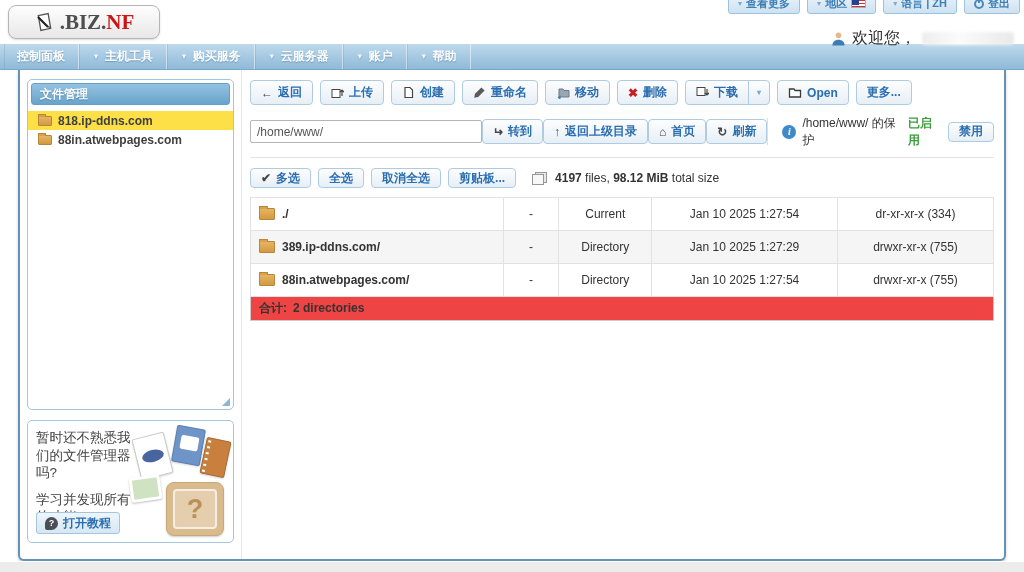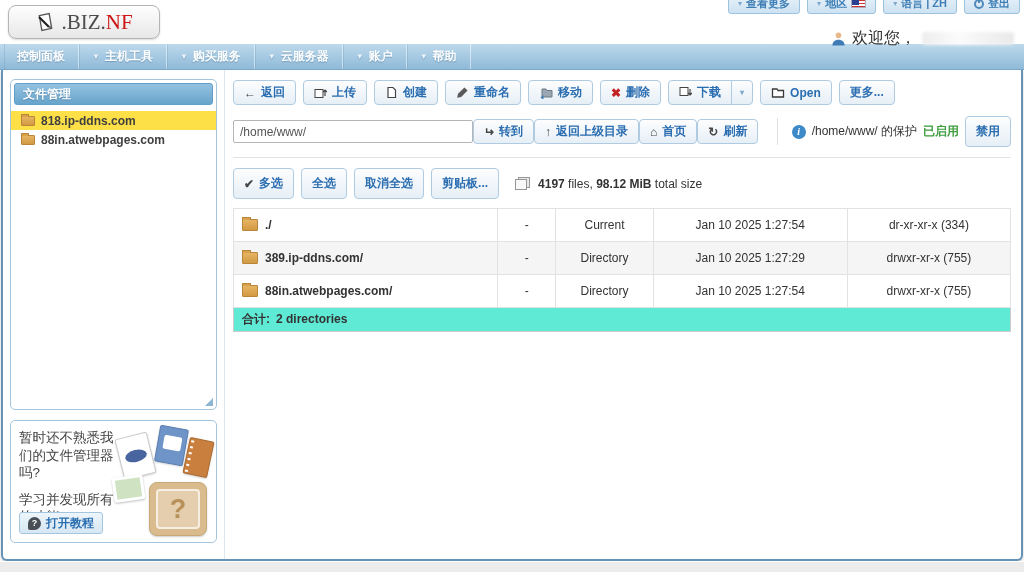--- a/index.html
+++ b/index.html
@@ -5,21 +5,21 @@
 *{margin:0;padding:0;box-sizing:border-box}
 html,body{width:1024px;height:572px;overflow:hidden;background:#fff;
   font-family:"Liberation Sans","DejaVu Sans",sans-serif}
 .page{width:1024px;height:572px;position:relative;display:flex;flex-direction:column;overflow:hidden;background:#fff}
 
 
 .topbar{height:44px;position:relative;background:#fff;flex:none}
 .logo{position:absolute;left:8px;top:5px;width:152px;height:34px;border:1px solid #b5b5b5;border-radius:8px;
   background:linear-gradient(#fefefe,#e7e7e7);display:flex;align-items:center;justify-content:center;gap:4px;
   box-shadow:0 1px 2px rgba(0,0,0,.15);cursor:pointer}
-.logo-text{font-family:"Liberation Serif","DejaVu Serif",serif;font-size:21px;font-weight:normal;color:#4d4d4d}
+.logo-text{font-family:"Liberation Serif","DejaVu Serif",serif;font-size:21px;font-weight:bold;color:#4d4d4d}
 .logo-text .nf{color:#cc1616}
 .top-buttons{position:absolute;top:-7px;right:4px;display:flex;gap:7px}
 .tbtn{height:21px;padding:0 9px;background:linear-gradient(#eaf3fa,#cde2f2);border:1px solid #9cc2de;border-radius:3px;
   color:#3f7fb5;font-size:11px;font-weight:bold;display:flex;align-items:center;gap:4px;cursor:pointer;white-space:nowrap}
 .tcaret{font-size:8px;color:#7fa9cc}
 .flag{width:15px;height:9px;position:relative;flex:none;border:1px solid #aab;
   background:repeating-linear-gradient(#c33 0 1.5px,#fff 1.5px 3px)}
 .flag::after{content:"";position:absolute;left:0;top:0;width:7px;height:5px;background:#2a3f8f}
 .power-ic{width:10px;height:10px;border:2px solid #4f89ba;border-radius:50%;position:relative;flex:none}
 .power-ic::after{content:"";position:absolute;left:50%;top:-3px;transform:translateX(-50%);width:2px;height:5px;background:#4f89ba}
@@ -27,21 +27,21 @@
 .redacted{width:92px;height:13px;border-radius:3px;background:linear-gradient(90deg,#ededed,#fbfbfb 40%,#e9e9e9);filter:blur(1.5px)}
 
 
 .navbar{height:26px;flex:none;background:linear-gradient(#bdd9ec,#8fbad8);border-bottom:1px solid #7ca8c9;display:flex;padding-left:4px}
 .nav-item{padding:0 13px;color:#fff;font-size:12px;font-weight:bold;display:flex;align-items:center;gap:5px;cursor:pointer;
   border-right:1px solid rgba(255,255,255,.5);box-shadow:inset 1px 0 0 rgba(110,150,185,.3);
   text-shadow:0 1px 1px rgba(80,120,155,.55);white-space:nowrap}
 .nav-caret{font-size:8px;color:#eaf4fb}
 
 
-.content{flex:1;display:flex;margin:0 1px;background:#fff;border:2px solid #6593b7;border-top:none;
+.content{flex:1;display:flex;margin:0 18px;background:#fff;border:2px solid #6593b7;border-top:none;
   border-radius:0 0 6px 6px;box-shadow:0 2px 3px rgba(0,0,0,.2);overflow:hidden}
 .footer-strip{flex:none;height:11px;background:#ececec;border-top:1px solid #fff}
 
 
 .sidebar{width:222px;flex:none;border-right:1px solid #dce7f0;padding:9px 0 0 7px}
 .panel{width:207px;border:1px solid #a3c6de;border-radius:5px;background:#fff;position:relative}
 .files-panel{height:331px}
 .panel-header{margin:3px;height:22px;background:linear-gradient(#93c2e0,#68a4cb);border:1px solid #62a0c8;border-radius:3px;
   color:#fff;font-size:12px;font-weight:bold;line-height:20px;padding-left:8px;text-shadow:0 1px 1px rgba(70,110,145,.6)}
 .folder-list{margin-top:6px}
@@ -70,21 +70,21 @@
 .s-photo{width:31px;height:25px;left:1px;top:50px;transform:rotate(-8deg);background:#cfe3c2;border:3px solid #fff;box-shadow:0 1px 2px rgba(0,0,0,.25)}
 .q-tile{position:absolute;right:7px;bottom:2px;width:58px;height:54px;background:#dabb8e;border:1px solid #c8a876;border-radius:8px;
   display:flex;align-items:center;justify-content:center;box-shadow:0 1px 2px rgba(0,0,0,.2)}
 .q-inner{width:44px;height:40px;background:rgba(255,255,255,.28);border:2px solid rgba(255,255,255,.65);border-radius:4px;
   display:flex;align-items:center;justify-content:center;font-size:27px;font-weight:bold;color:#b8905a}
 
 
 .main{flex:1;padding:10px 10px 0 8px;overflow:hidden}
 .btn{height:25px;padding:0 10px;background:linear-gradient(#fdfdfe,#e6eff6);border:1px solid #aecbe2;border-radius:4px;
   color:#2a6db0;font-size:12px;font-weight:bold;display:inline-flex;align-items:center;gap:5px;cursor:pointer;white-space:nowrap}
-.btn.small{height:31px}
+.btn.small{height:20px}
 .ic{font-size:12px;font-weight:bold;color:#474747;font-style:normal;line-height:1}
 .ic.red{color:#c32222}
 .ic.flip{display:inline-block;transform:scaleX(-1)}
 .toolbar{display:flex;align-items:center;gap:7px}
 .split{display:inline-flex}
 .split .btn:first-child{border-radius:4px 0 0 4px}
 .split .btn:last-child{border-radius:0 4px 4px 0;margin-left:-1px;padding:0 8px}
 .split-caret{font-size:8px;color:#7fa9cc}
 
 .pathrow{display:flex;align-items:center;margin-top:13px;padding-bottom:12px;border-bottom:1px solid #e3e3e3}
@@ -103,21 +103,21 @@
 .stats b{font-weight:bold}
 
 .files-table{margin-top:9px;width:100%;border-collapse:collapse;font-size:12px;background:#fff;border:1px solid #c6c6c6}
 .files-table th{background:linear-gradient(#fafafa,#eaeaea);border:1px solid #ccc;height:21px;font-weight:bold;color:#222;text-align:center}
 .files-table td{border:1px solid #e2e2e2;height:33px;color:#333;text-align:center}
 .files-table td.c-name{text-align:left;padding-left:8px}
 .files-table tr.alt{background:#f5f5f5}
 .name-wrap{display:flex;align-items:center;gap:7px;font-weight:bold;color:#333}
 .row-folder{width:16px;height:12px}
 .row-folder::before{width:7px}
-.total-row td{height:24px;text-align:left;padding-left:8px;border:1px solid #ccc;background:#5eead4}
+.total-row td{height:24px;text-align:left;padding-left:8px;border:1px solid #ccc;background:#ef4444}
 .total-row .tl{font-weight:bold;margin-right:6px}
 .total-row .tv{font-weight:bold}
 svg{display:block}
 </style>
 </head>
 <body>
 
 <div class="page">
 
   <div class="topbar">

